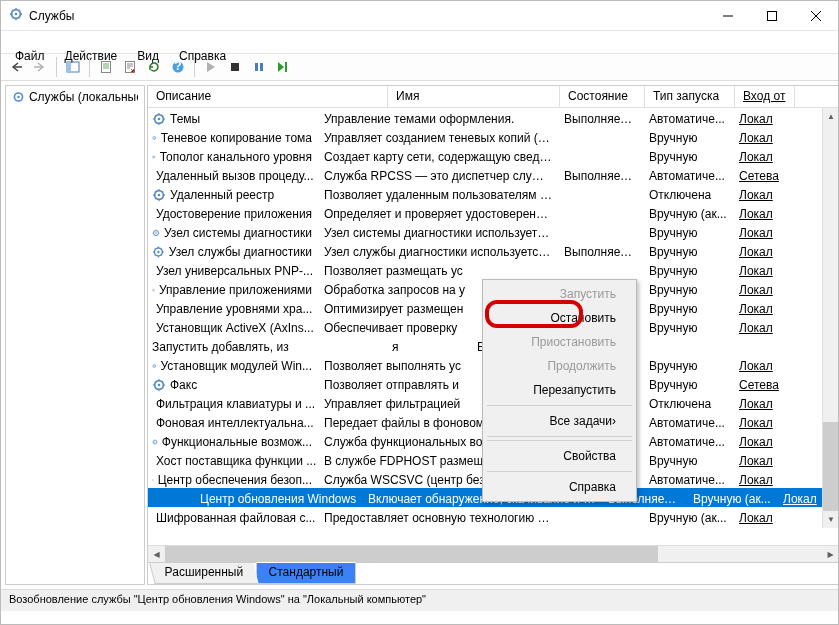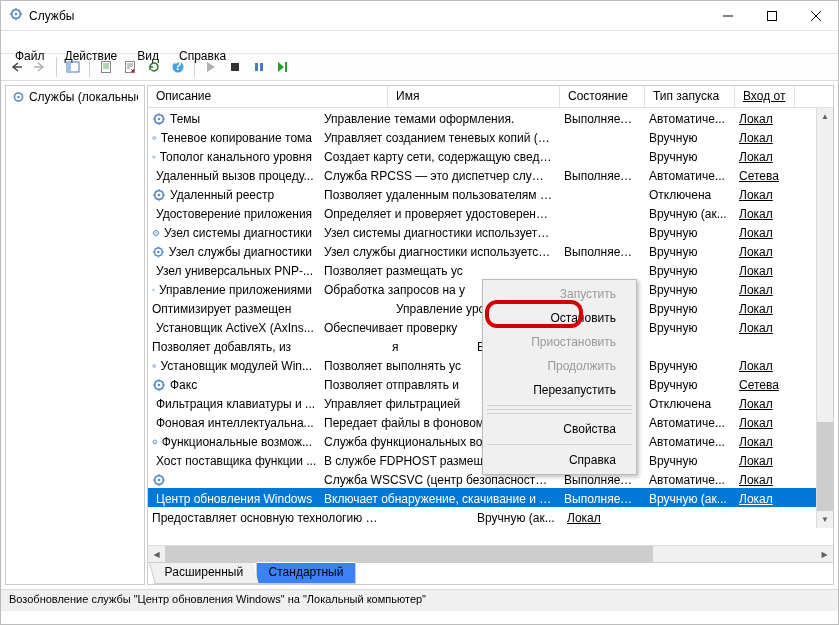--- a/index.html
+++ b/index.html
@@ -15,21 +15,21 @@
 .tsep { width: 1px; height: 20px; background: #d0d0d0; margin: 0 3px; }
 .content { display: flex; height: 508px; }
 .leftpane { width: 140px; border: 1px solid #ccc; margin: 4px 0 4px 4px; padding: 2px; background: #fff; }
 .treeitem { display: flex; align-items: center; padding: 2px 4px; }
 .rightpane { flex: 1; border: 1px solid #ccc; margin: 4px 4px 4px 2px; display: flex; flex-direction: column; position: relative; background: #fff; }
 .grid { flex: 1; overflow: hidden; position: relative; }
 .ghead { display: flex; height: 22px; border-bottom: 1px solid #e0e0e0; }
 .ghead .col { padding: 3px 8px; border-right: 1px solid #e0e0e0; background: #fff; white-space: nowrap; overflow: hidden; }
 .gbody { overflow: hidden; }
 .row { display: flex; height: 19px; align-items: flex-end; }
-.row.selected { background: #0078d7; color: #fff; }
+.row.selected { background: #0078d7; color: #fff; padding-left: 44px; }
 .row .cell { padding: 1px 8px 1px 4px; white-space: nowrap; overflow: hidden; text-overflow: ellipsis; }
 .row .cell.nm { display: flex; align-items: center; gap: 4px; }
 .c1 { width: 172px; } .c2 { width: 240px; } .c3 { width: 85px; } .c4 { width: 90px; } .c5 { width: 60px; text-decoration: underline; }
 .tabs { display: flex; height: 22px; border-top: 1px solid #ccc; padding-left: 4px; }
 .tab { padding: 2px 12px; border: 1px solid #ccc; border-top: none; background: #f0f0f0; font-size: 11px; position: relative; }
 .tab:first-child { border-right: none; transform: skewX(15deg); z-index: 1; }
 .tab:first-child span { display: inline-block; transform: skewX(-15deg); }
 .tab.active { background: #3b82f6; border-top: 1px solid #fff; margin-top: -1px; }
 .status { height: 22px; padding: 3px 8px; border-top: 1px solid #ddd; background: #f0f0f0; font-size: 11px; }
 .gear-icon { width: 14px; height: 14px; display: inline-block; }
@@ -313,49 +313,49 @@
                 <path d="M8 1v2M8 13v2M1 8h2M13 8h2M3.5 3.5l1.4 1.4M11.1 11.1l1.4 1.4M3.5 12.5l1.4-1.4M11.1 4.9l1.4-1.4" stroke="#5a8cc4" stroke-width="1.2"></path>
               </svg>
               <span>Управление приложениями</span>
             </div>
             <div class="cell c2">Обработка запросов на у</div>
             <div class="cell c3"></div>
             <div class="cell c4">Вручную</div>
             <div class="cell c5">Локал</div>
           </div>
           <div class="row">
+            <div class="cell c1 nm">
+              <svg class="gear-icon" viewBox="0 0 16 16">
+                <circle cx="8" cy="8" r="5" fill="none" stroke="#5a8cc4" stroke-width="2"></circle>
+                <circle cx="8" cy="8" r="1.5" fill="#5a8cc4"></circle>
+                <path d="M8 1v2M8 13v2M1 8h2M13 8h2M3.5 3.5l1.4 1.4M11.1 11.1l1.4 1.4M3.5 12.5l1.4-1.4M11.1 4.9l1.4-1.4" stroke="#5a8cc4" stroke-width="1.2"></path>
+              </svg>
+              <span>Управление уровнями хра...</span>
+            </div>
             <div class="cell c2">Оптимизирует размещен</div>
-            <div class="cell c1 nm">
-              <svg class="gear-icon" viewBox="0 0 16 16">
-                <circle cx="8" cy="8" r="5" fill="none" stroke="#5a8cc4" stroke-width="2"></circle>
-                <circle cx="8" cy="8" r="1.5" fill="#5a8cc4"></circle>
-                <path d="M8 1v2M8 13v2M1 8h2M13 8h2M3.5 3.5l1.4 1.4M11.1 11.1l1.4 1.4M3.5 12.5l1.4-1.4M11.1 4.9l1.4-1.4" stroke="#5a8cc4" stroke-width="1.2"></path>
-              </svg>
-              <span>Управление уровнями хра...</span>
-            </div>
             <div class="cell c3"></div>
             <div class="cell c4">Вручную</div>
             <div class="cell c5">Локал</div>
           </div>
           <div class="row">
             <div class="cell c1 nm">
               <svg class="gear-icon" viewBox="0 0 16 16">
                 <circle cx="8" cy="8" r="5" fill="none" stroke="#5a8cc4" stroke-width="2"></circle>
                 <circle cx="8" cy="8" r="1.5" fill="#5a8cc4"></circle>
                 <path d="M8 1v2M8 13v2M1 8h2M13 8h2M3.5 3.5l1.4 1.4M11.1 11.1l1.4 1.4M3.5 12.5l1.4-1.4M11.1 4.9l1.4-1.4" stroke="#5a8cc4" stroke-width="1.2"></path>
               </svg>
               <span>Установщик ActiveX (AxIns...</span>
             </div>
             <div class="cell c2">Обеспечивает проверку </div>
             <div class="cell c3"></div>
             <div class="cell c4">Вручную</div>
             <div class="cell c5">Локал</div>
           </div>
           <div class="row">
-            <div class="cell c2">Позволяет добавлять, из</div>
+            <div class="cell c2">Запустить добавлять, из</div>
             <div class="cell c3">я</div>
             <div class="cell c4">Вручную</div>
             <div class="cell c5">Локал</div>
           </div>
           <div class="row">
             <div class="cell c1 nm">
               <svg class="gear-icon" viewBox="0 0 16 16">
                 <circle cx="8" cy="8" r="5" fill="none" stroke="#5a8cc4" stroke-width="2"></circle>
                 <circle cx="8" cy="8" r="1.5" fill="#5a8cc4"></circle>
                 <path d="M8 1v2M8 13v2M1 8h2M13 8h2M3.5 3.5l1.4 1.4M11.1 11.1l1.4 1.4M3.5 12.5l1.4-1.4M11.1 4.9l1.4-1.4" stroke="#5a8cc4" stroke-width="1.2"></path>
@@ -437,20 +437,21 @@
             <div class="cell c4">Вручную</div>
             <div class="cell c5">Локал</div>
           </div>
           <div class="row">
             <div class="cell c1 nm">
               <svg class="gear-icon" viewBox="0 0 16 16">
                 <circle cx="8" cy="8" r="5" fill="none" stroke="#5a8cc4" stroke-width="2"></circle>
                 <circle cx="8" cy="8" r="1.5" fill="#5a8cc4"></circle>
                 <path d="M8 1v2M8 13v2M1 8h2M13 8h2M3.5 3.5l1.4 1.4M11.1 11.1l1.4 1.4M3.5 12.5l1.4-1.4M11.1 4.9l1.4-1.4" stroke="#5a8cc4" stroke-width="1.2"></path>
               </svg>
+              <span>Центр обеспечения безоп...</span>
             </div>
             <div class="cell c2">Служба WSCSVC (центр безопасности Win...</div>
             <div class="cell c3">Выполняется</div>
             <div class="cell c4">Автоматиче...</div>
             <div class="cell c5">Локал</div>
           </div>
           <div class="row selected">
             <div class="cell c1 nm">
               <svg class="gear-icon" viewBox="0 0 16 16">
                 <circle cx="8" cy="8" r="5" fill="none" stroke="#5a8cc4" stroke-width="2"></circle>
@@ -458,20 +459,28 @@
                 <path d="M8 1v2M8 13v2M1 8h2M13 8h2M3.5 3.5l1.4 1.4M11.1 11.1l1.4 1.4M3.5 12.5l1.4-1.4M11.1 4.9l1.4-1.4" stroke="#5a8cc4" stroke-width="1.2"></path>
               </svg>
               <span>Центр обновления Windows</span>
             </div>
             <div class="cell c2">Включает обнаружение, скачивание и уст...</div>
             <div class="cell c3">Выполняется</div>
             <div class="cell c4">Вручную (ак...</div>
             <div class="cell c5">Локал</div>
           </div>
           <div class="row">
+            <div class="cell c1 nm">
+              <svg class="gear-icon" viewBox="0 0 16 16">
+                <circle cx="8" cy="8" r="5" fill="none" stroke="#5a8cc4" stroke-width="2"></circle>
+                <circle cx="8" cy="8" r="1.5" fill="#5a8cc4"></circle>
+                <path d="M8 1v2M8 13v2M1 8h2M13 8h2M3.5 3.5l1.4 1.4M11.1 11.1l1.4 1.4M3.5 12.5l1.4-1.4M11.1 4.9l1.4-1.4" stroke="#5a8cc4" stroke-width="1.2"></path>
+              </svg>
+              <span>Шифрованная файловая с...</span>
+            </div>
             <div class="cell c2">Предоставляет основную технологию ши...</div>
             <div class="cell c3"></div>
             <div class="cell c4">Вручную (ак...</div>
             <div class="cell c5">Локал</div>
           </div>
         </div>
       <div class="scrollbar-v">
         <div class="sb-btn-v">▲</div>
         <div class="sb-track-v">
             <div class="sb-thumb-v" style="top:77%;height:23%;"></div>
@@ -495,20 +504,21 @@
 
 <div class="status">Возобновление службы "Центр обновления Windows" на "Локальный компьютер"</div>
 
 <div class="ctx" style="left:481px; top:278px;text-align:right;">
   <div class="ctxitem disabled">Запустить</div>
   <div class="ctxitem">Остановить</div>
   <div class="ctxitem disabled">Приостановить</div>
   <div class="ctxitem disabled">Продолжить</div>
   <div class="ctxitem">Перезапустить</div>
   <div class="ctxsep"></div>
+  <div class="ctxitem arrow">Все задачи</div>
   <div class="ctxsep"></div>
   <div class="ctxsep"></div>
   <div class="ctxitem bold">Свойства</div>
   <div class="ctxsep"></div>
   <div class="ctxitem">Справка</div>
 </div>
 
 <div class="highlight-ring" style="left:484px; top:299px; width:98px; height:28px;"></div>
 
 </body></html>

